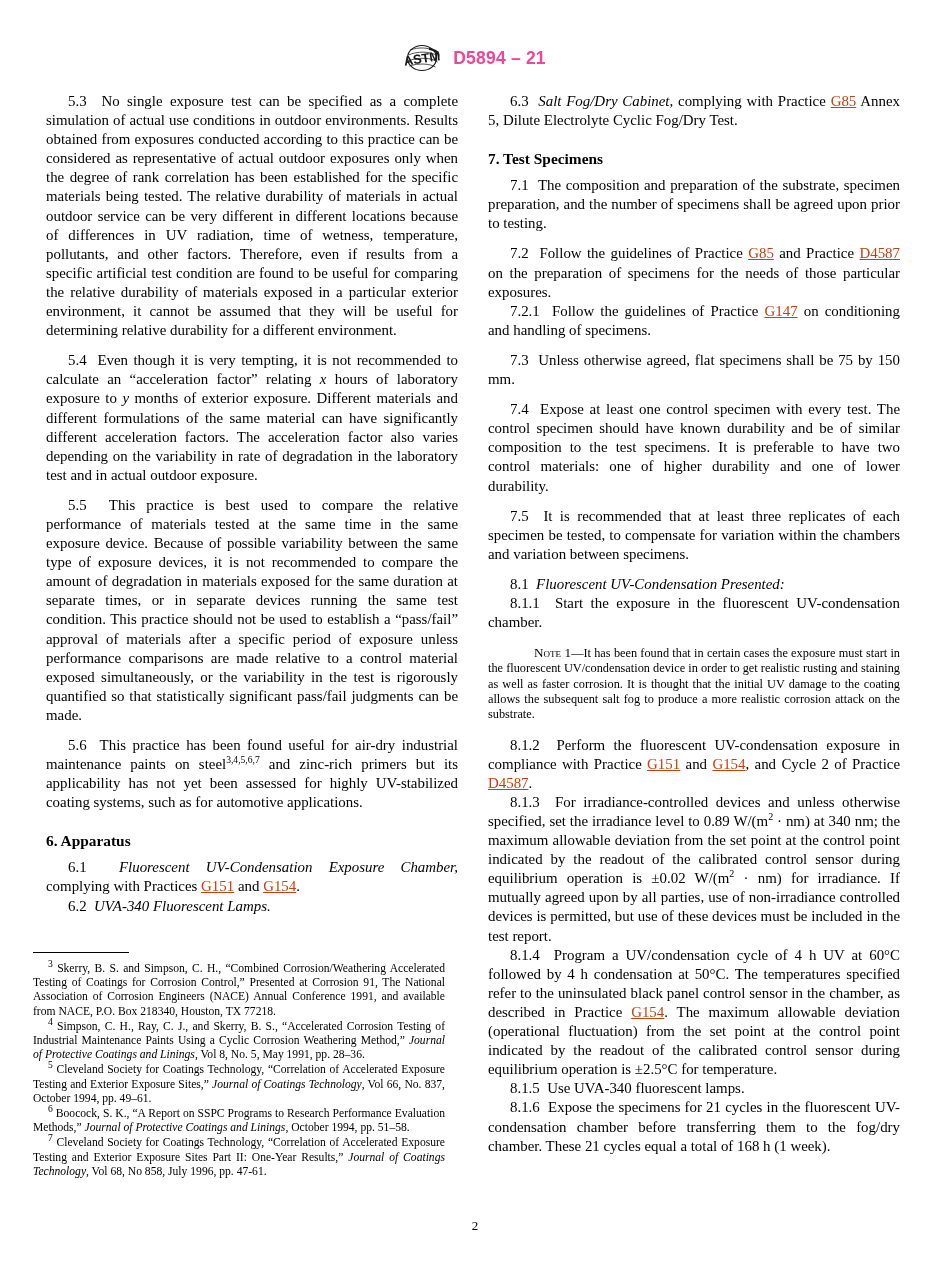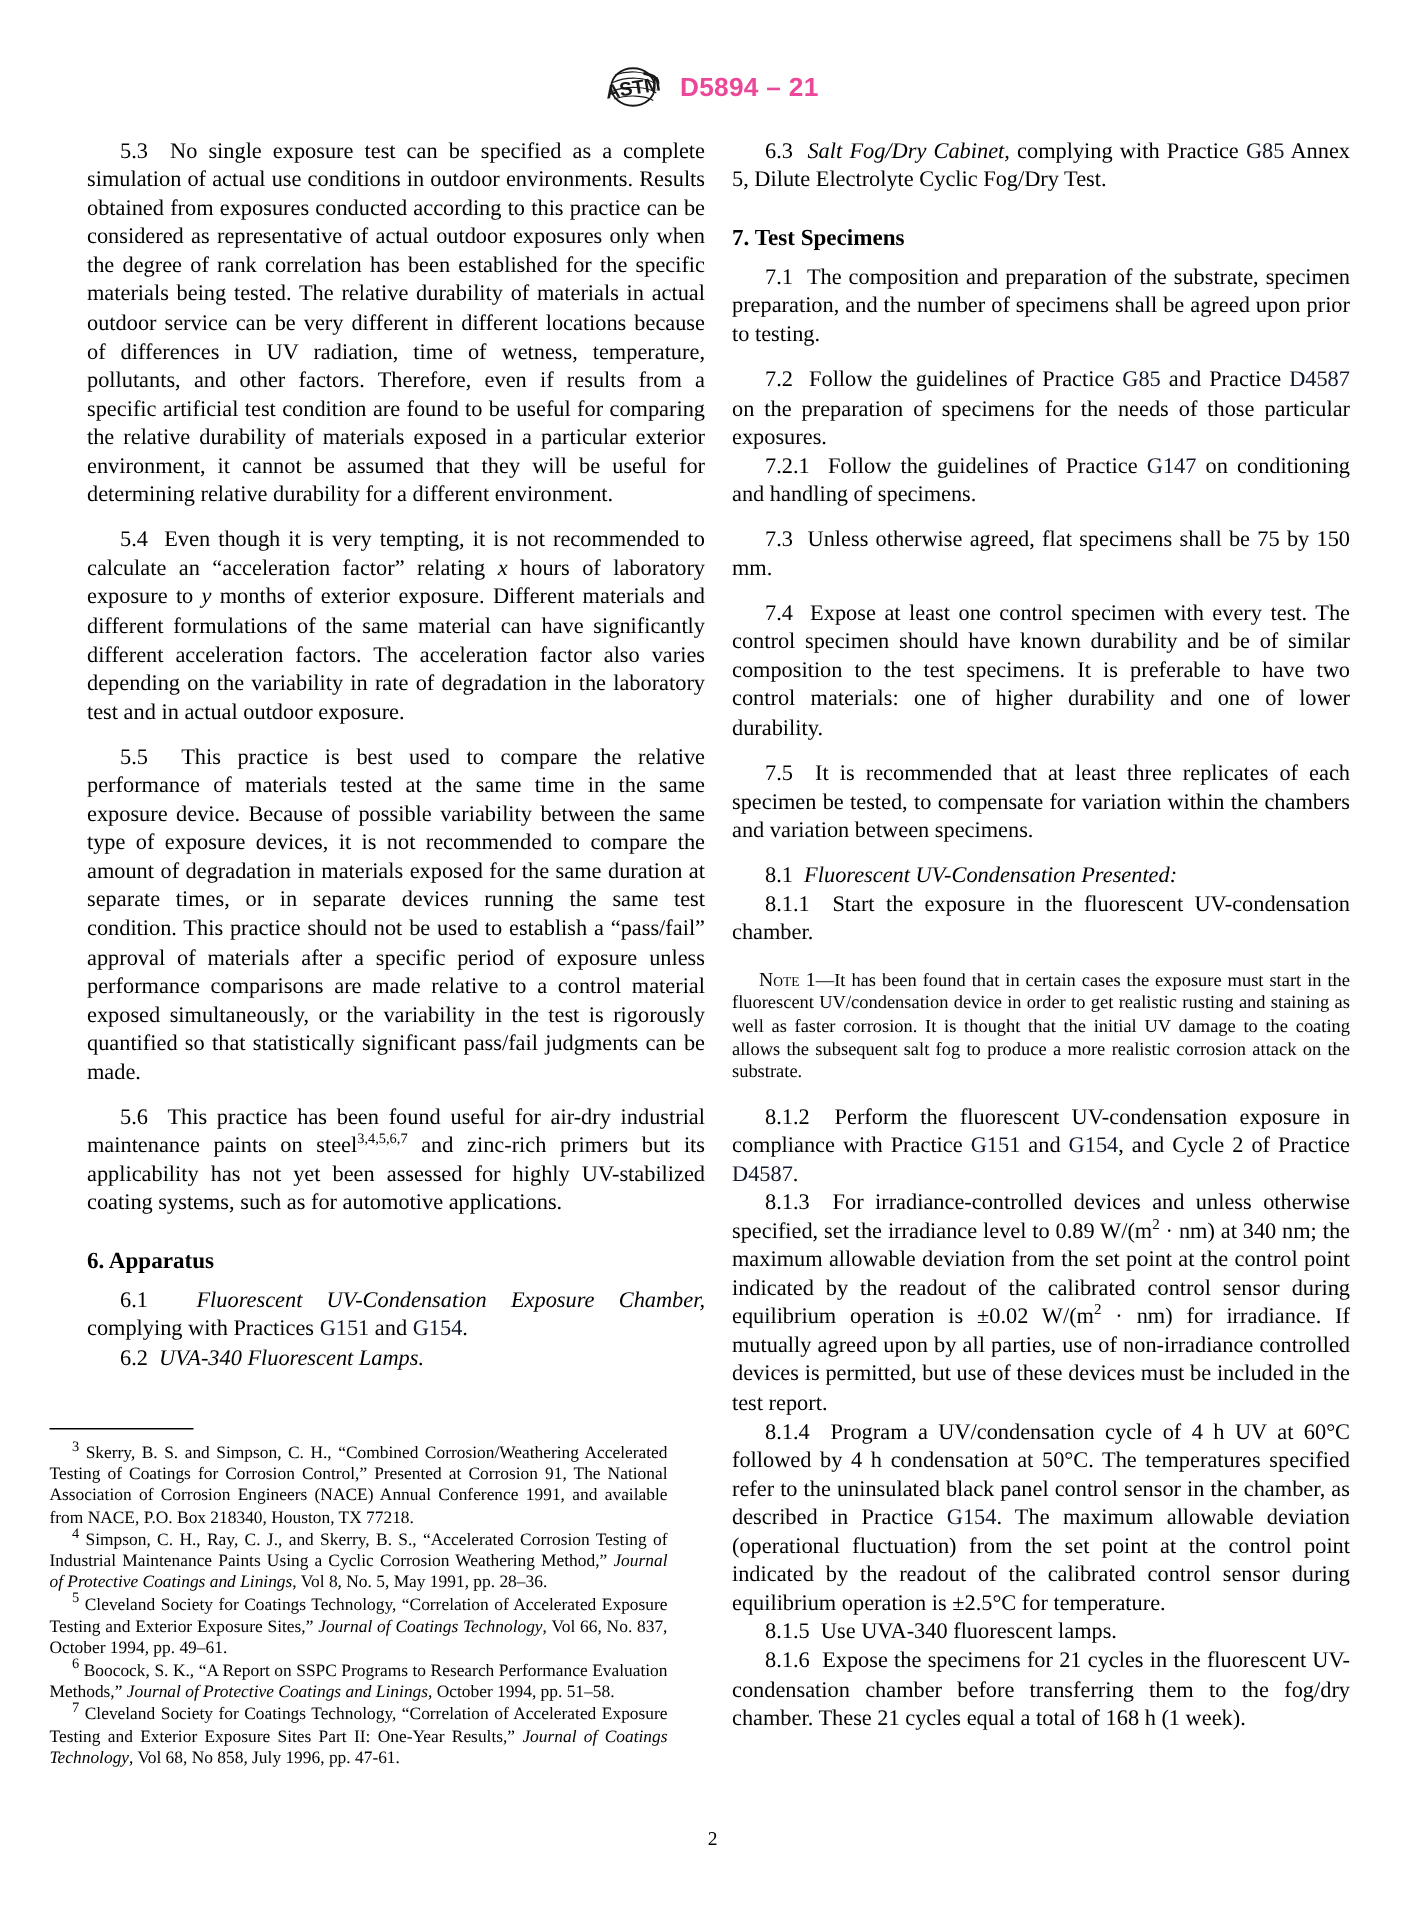--- a/index.html
+++ b/index.html
@@ -45,21 +45,21 @@
     position: absolute;
     top: 92px;
     left: 0;
     width: 950px;
   }
   .col {
     position: absolute;
     top: 0;
     width: 412px;
   }
-  #col-left  { left: 58px; }
+  #col-left  { left: 46px; }
   #col-right { left: 488px; }
 
   p.body {
     margin: 0 0 0 0;
     font-size: 14.9px;
     line-height: 19.1px;
     text-align: justify;
     text-justify: inter-word;
     text-indent: 22px;
     hyphens: manual;
@@ -72,21 +72,21 @@
     font-family: Liberation Serif, serif;
     font-weight: bold;
     font-size: 15.4px;
     line-height: 19px;
     text-align: left;
     text-indent: 0;
   }
   h2.section-head + p.body { margin-top: 8px; }
 
   .it { font-style: italic; }
-  .lnk { color: #0f172a; }
+  .lnk { color: #c2410c; text-decoration: underline; }
   sup.fn {
     font-size: 9.6px;
     vertical-align: super;
     line-height: 0;
   }
   sup.ex {
     font-size: 10px;
     vertical-align: super;
     line-height: 0;
   }
@@ -96,20 +96,21 @@
     margin: 13px 0 0 0;
     font-size: 12.3px;
     line-height: 15.3px;
     text-align: justify;
     text-indent: 18px;
   }
   p.note + p.body { margin-top: 13px; }
   .note-label {
     font-variant: small-caps;
     font-size: 13.2px;
+    margin-left: 28px;
   }
 
   
   #footnotes {
     position: absolute;
     left: 33px;
     top: 952px;
     width: 412px;
   }
   #footnote-rule {

